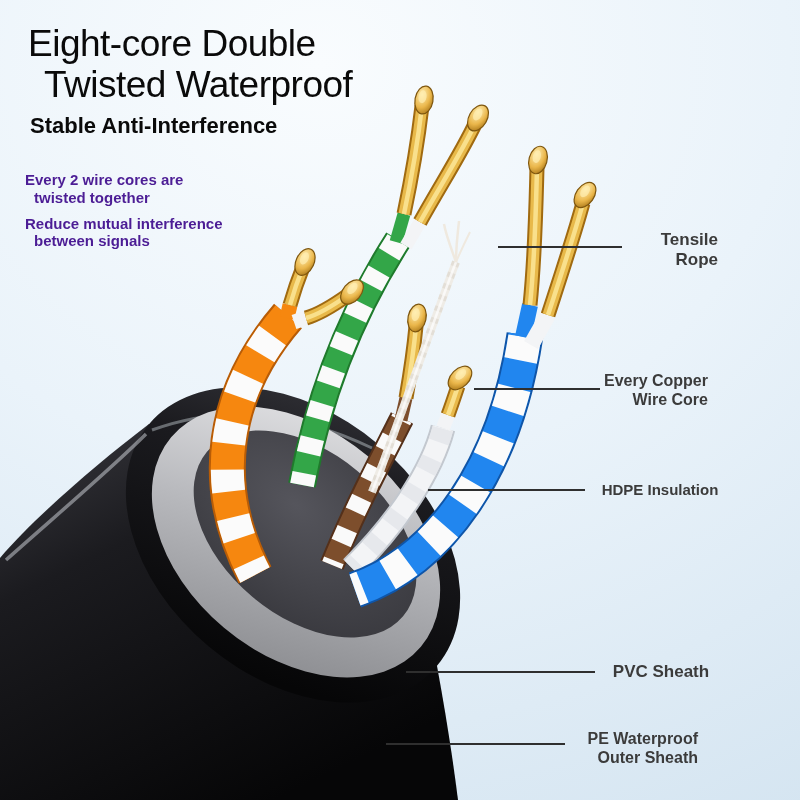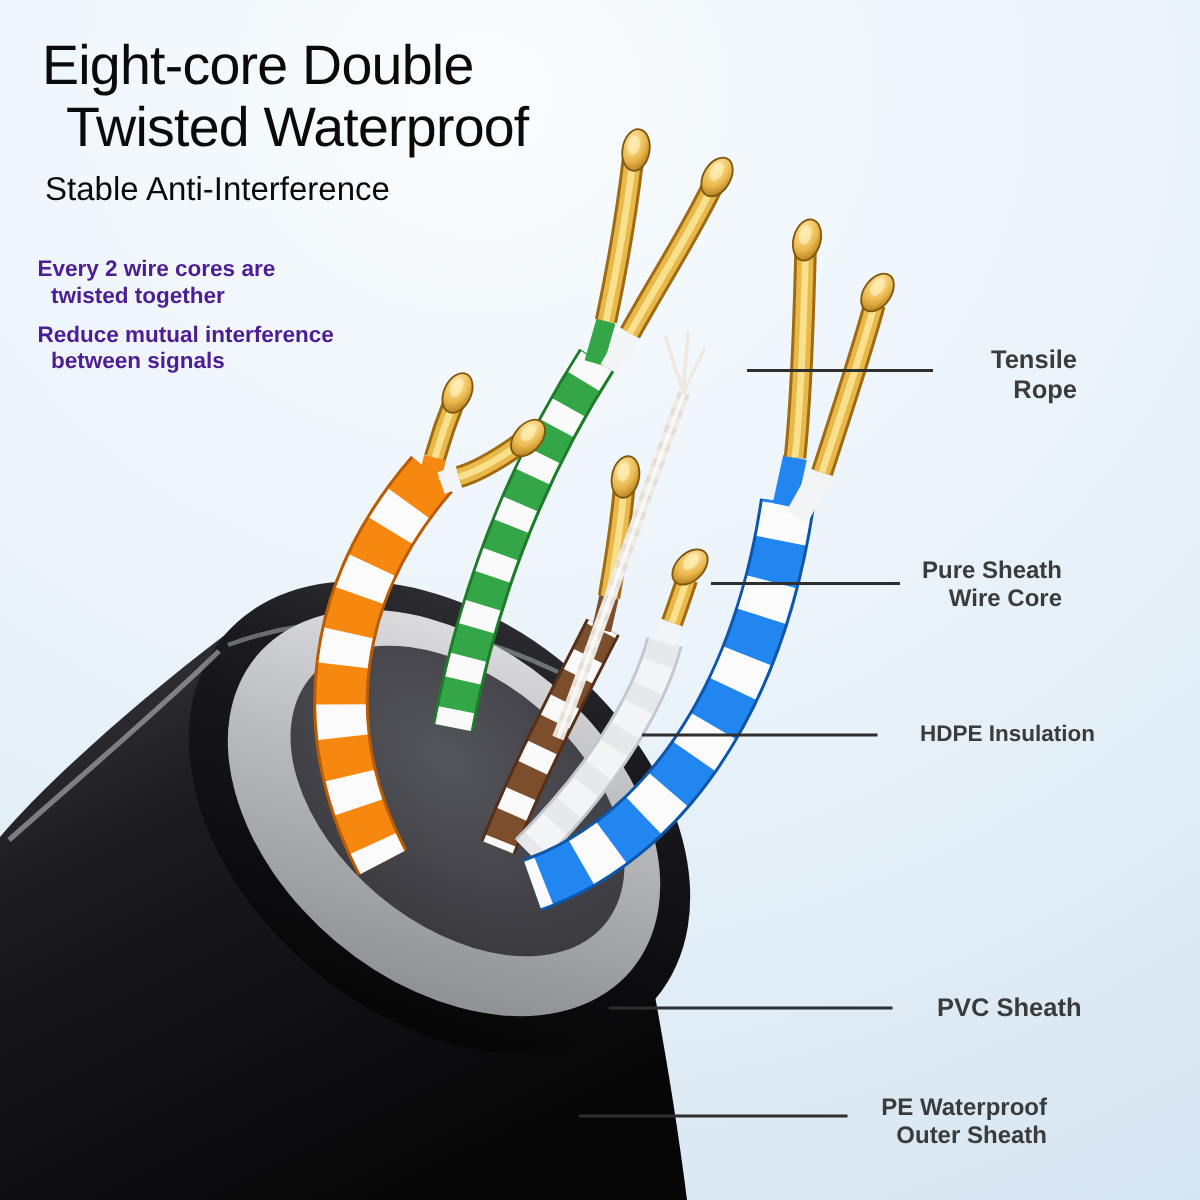--- a/index.html
+++ b/index.html
@@ -7,27 +7,27 @@
   body{
     font-family:"Liberation Sans",sans-serif;
     position:relative;overflow:hidden;
     background:radial-gradient(130% 115% at 40% 8%, #f9fcfe 0%, #eaf3fa 45%, #d2e3f0 100%);
   }
   .stage{position:absolute;inset:0;width:800px;height:800px}
   svg.cable{position:absolute;left:0;top:0}
   .title{position:absolute;left:28px;top:24px;color:#0a0a0a}
   .t1,.t2{font-size:37px;font-weight:normal;letter-spacing:-0.5px;line-height:1.1;white-space:nowrap}
   .t2{margin-left:16px}
-  .sub{font-size:22px;font-weight:normal;margin-top:8px;margin-left:2px;white-space:nowrap}
+  .sub{font-size:22px;font-weight:bold;margin-top:8px;margin-left:2px;white-space:nowrap}
   .features{position:absolute;left:25px;top:172px;color:#4c1d95}
   .feat{margin-bottom:10px;font-size:15px;font-weight:bold;line-height:1.05;white-space:nowrap}
   .feat .l2{margin-left:9px;margin-top:2px}
   .callout-line{position:absolute;height:2px;background:#2f2f2f}
   .callout-label{position:absolute;color:#3b3b3b;font-weight:bold;text-align:right;line-height:1.18;white-space:nowrap}
-  .callout-label.left{text-align:right}
+  .callout-label.left{text-align:center}
   .fs17{font-size:17px}.fs16{font-size:16px}.fs15{font-size:15px}
 </style>
 </head>
 <body>
 
 <div class="stage">
 
   <svg class="cable" width="800" height="800" viewBox="0 0 800 800">
     <defs>
       <linearGradient id="gTube" x1="0" y1="0" x2="0.6" y2="1">
@@ -204,21 +204,21 @@
   </div>
 
   <div class="callout-line" style="left:498px;top:246px;width:124px"></div>
   <div class="callout-label fs17" style="left:618px;top:230px;width:100px">
     <div>Tensile</div>
     <div>Rope</div>
   </div>
 
   <div class="callout-line" style="left:474px;top:388px;width:126px"></div>
   <div class="callout-label fs16" style="left:598px;top:372px;width:110px">
-    <div>Pure Sheath</div>
+    <div>Every Copper</div>
     <div>Wire Core</div>
   </div>
 
   <div class="callout-line" style="left:428px;top:489px;width:157px"></div>
   <div class="callout-label left fs15" style="left:590px;top:481px;width:140px">
     <div>HDPE Insulation</div>
   </div>
 
   <div class="callout-line" style="left:406px;top:671px;width:189px"></div>
   <div class="callout-label left fs17" style="left:601px;top:662px;width:120px">

